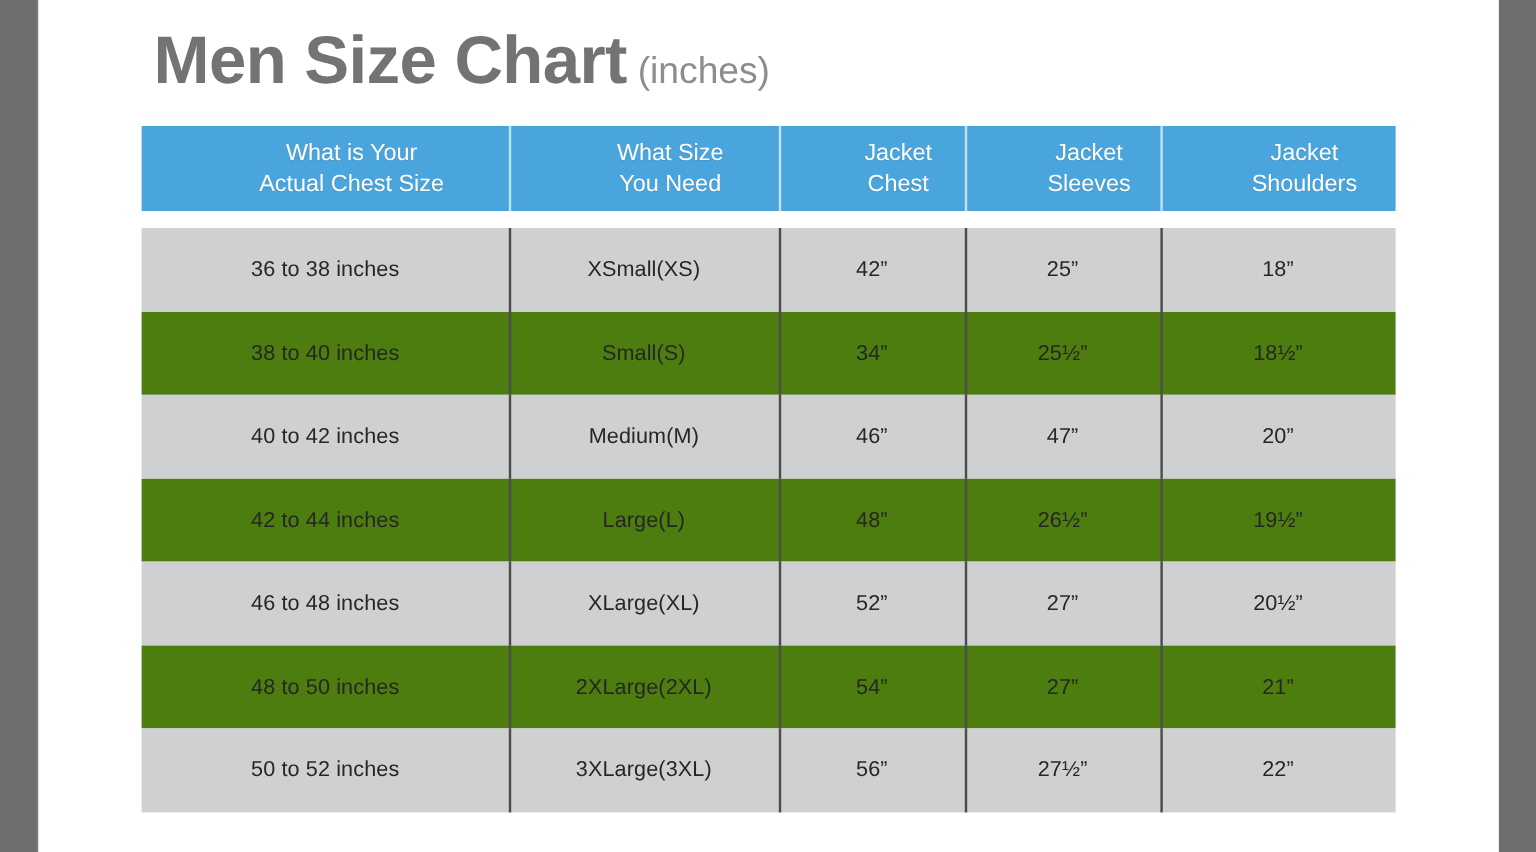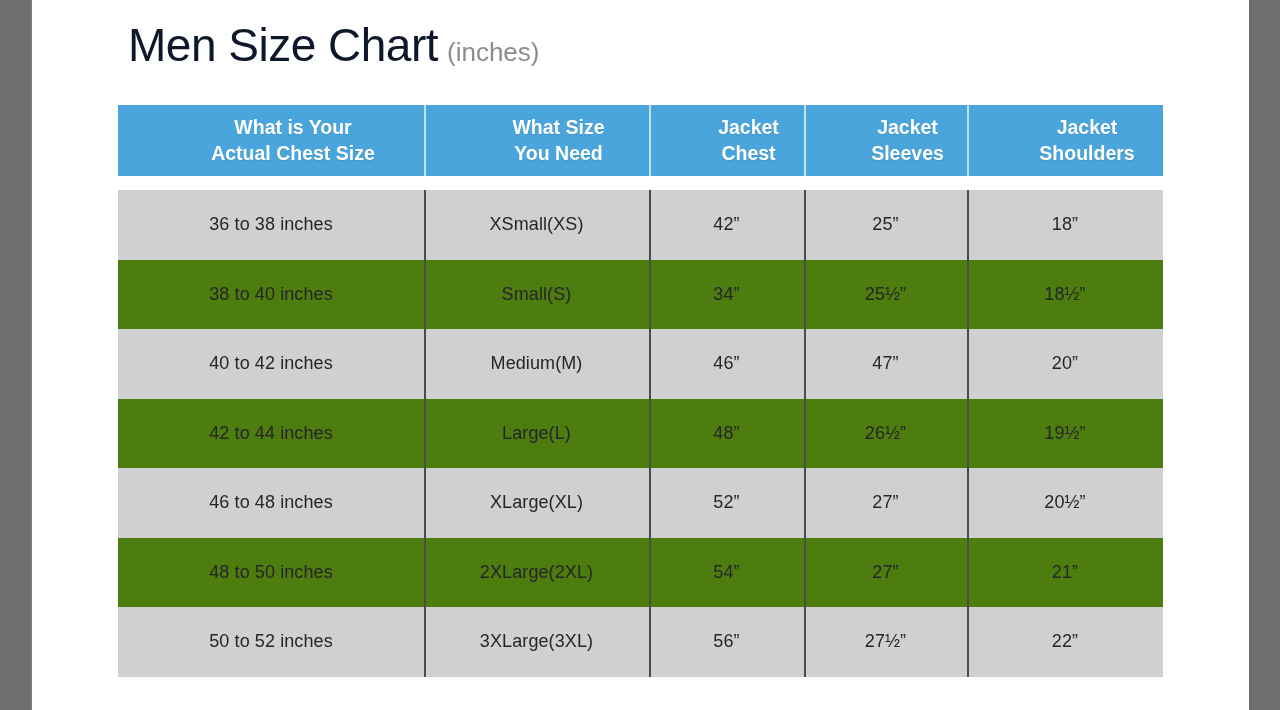--- a/index.html
+++ b/index.html
@@ -49,28 +49,28 @@
 
   
   .title-wrap {
     position: absolute;
     left: 96px;
     top: 22px;
     display: flex;
     align-items: baseline;
   }
   .title-main {
-    font-size: 46px;
-    font-weight: 400;
-    color: #0f172a;
+    font-size: 56px;
+    font-weight: 700;
+    color: #737373;
     letter-spacing: -0.5px;
     line-height: 1;
   }
   .title-sub {
-    font-size: 26px;
+    font-size: 31px;
     font-weight: 400;
     color: #8d8d8d;
     margin-left: 9px;
     line-height: 1;
   }
 
   
   .table {
     position: absolute;
     left: 86px;
@@ -88,21 +88,21 @@
     height: 71px;
     background: #4aa5dd;
   }
   .header-cell {
     display: flex;
     flex-direction: column;
     align-items: center;
     justify-content: center;
     color: #ffffff;
     font-size: 19.5px;
-    font-weight: 700;
+    font-weight: 400;
     line-height: 1.32;
     text-align: center;
     box-sizing: border-box;
     position: relative;
     text-shadow: 0 1px 1px rgba(0,0,0,0.10);
     padding-left: 44px;
   }
   .header-cell + .header-cell::before {
     content: "";
     position: absolute;

